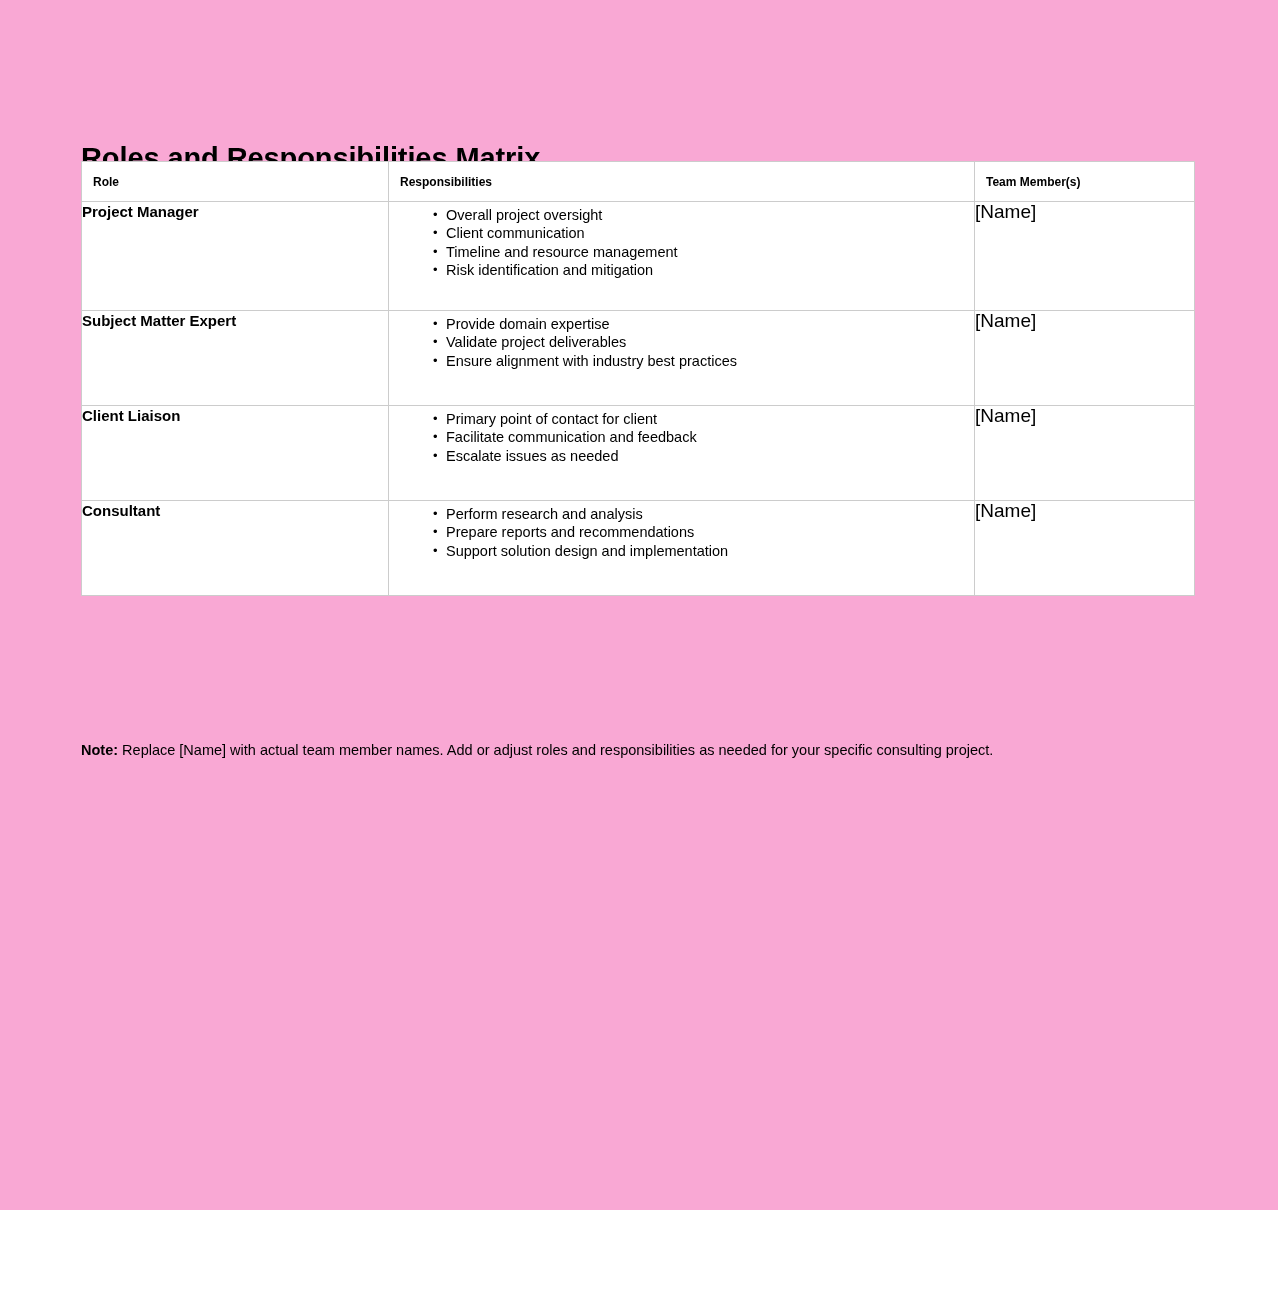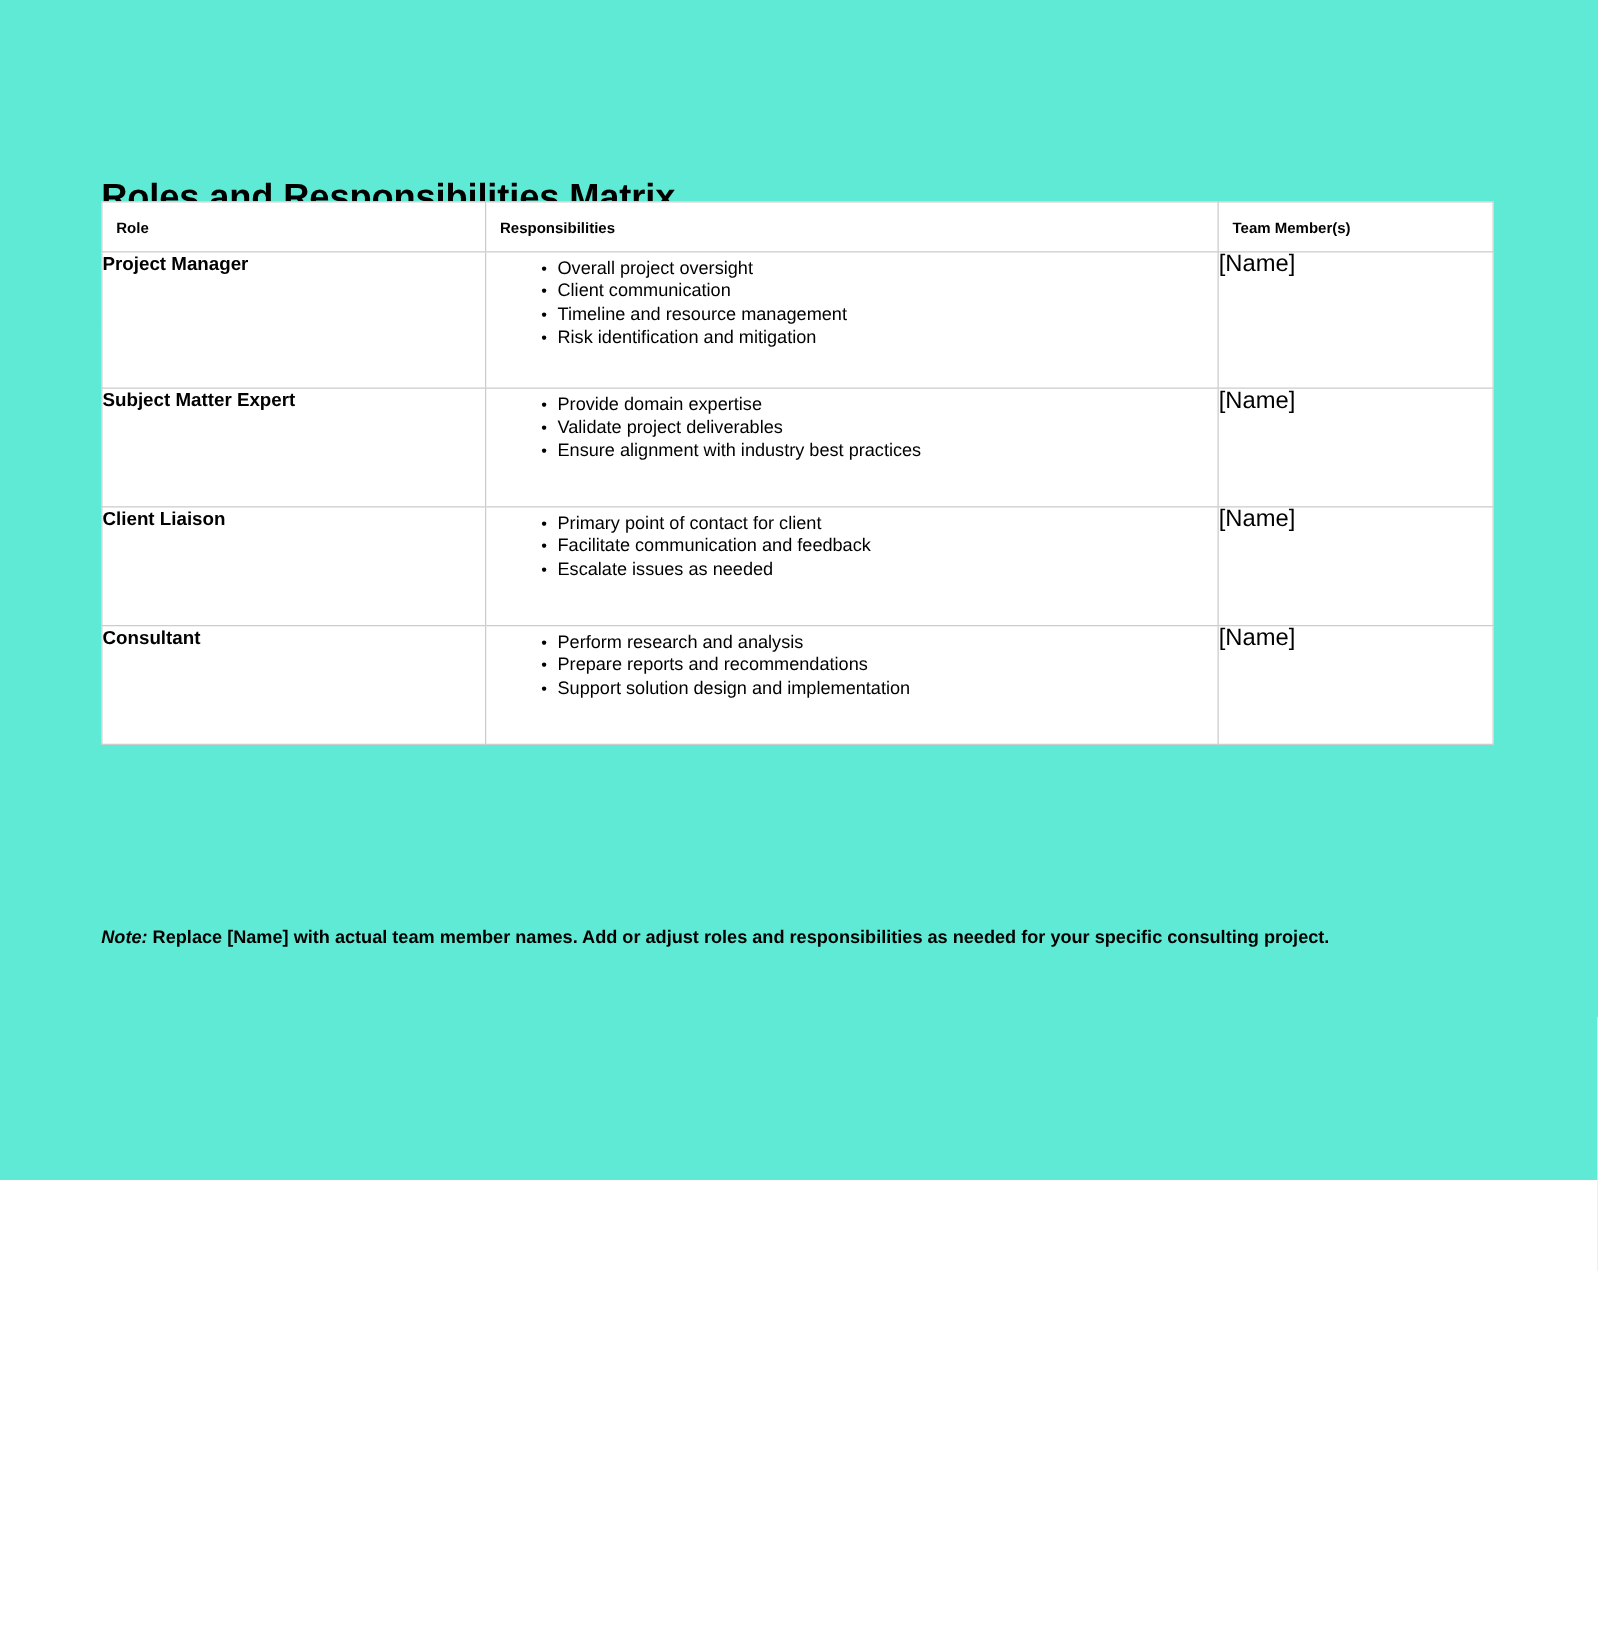--- a/index.html
+++ b/index.html
@@ -11,22 +11,22 @@
   body {
     width: 1278px;
     height: 1300px;
     font-family: "Liberation Sans", sans-serif;
     color: #000000;
     -webkit-font-smoothing: antialiased;
   }
   .page {
     position: relative;
     width: 1278px;
-    height: 944px;
-    background: #5eead4;
+    height: 1210px;
+    background: #f9a8d4;
     box-sizing: border-box;
   }
   .doc-title {
     position: absolute;
     left: 81px;
     top: 52px;
     font-size: 29px;
     font-weight: bold;
     line-height: 35px;
     letter-spacing: -0.1px;
@@ -112,24 +112,23 @@
     position: absolute;
     left: 81px;
     top: 726px;
     font-size: 14.5px;
     line-height: 19px;
     color: #000000;
     white-space: nowrap;
   }
   .note .note-label {
     font-weight: bold;
-    font-style: italic;
   }
   .note .note-body {
-    font-weight: bold;
+    font-weight: normal;
   }
 </style>
 </head>
 <body>
 
 <div class="page">
 
   <h1 class="doc-title">
     <span class="title-line">Roles and Responsibilities Matrix</span>
     <span class="title-line">for Consulting Teams</span>

